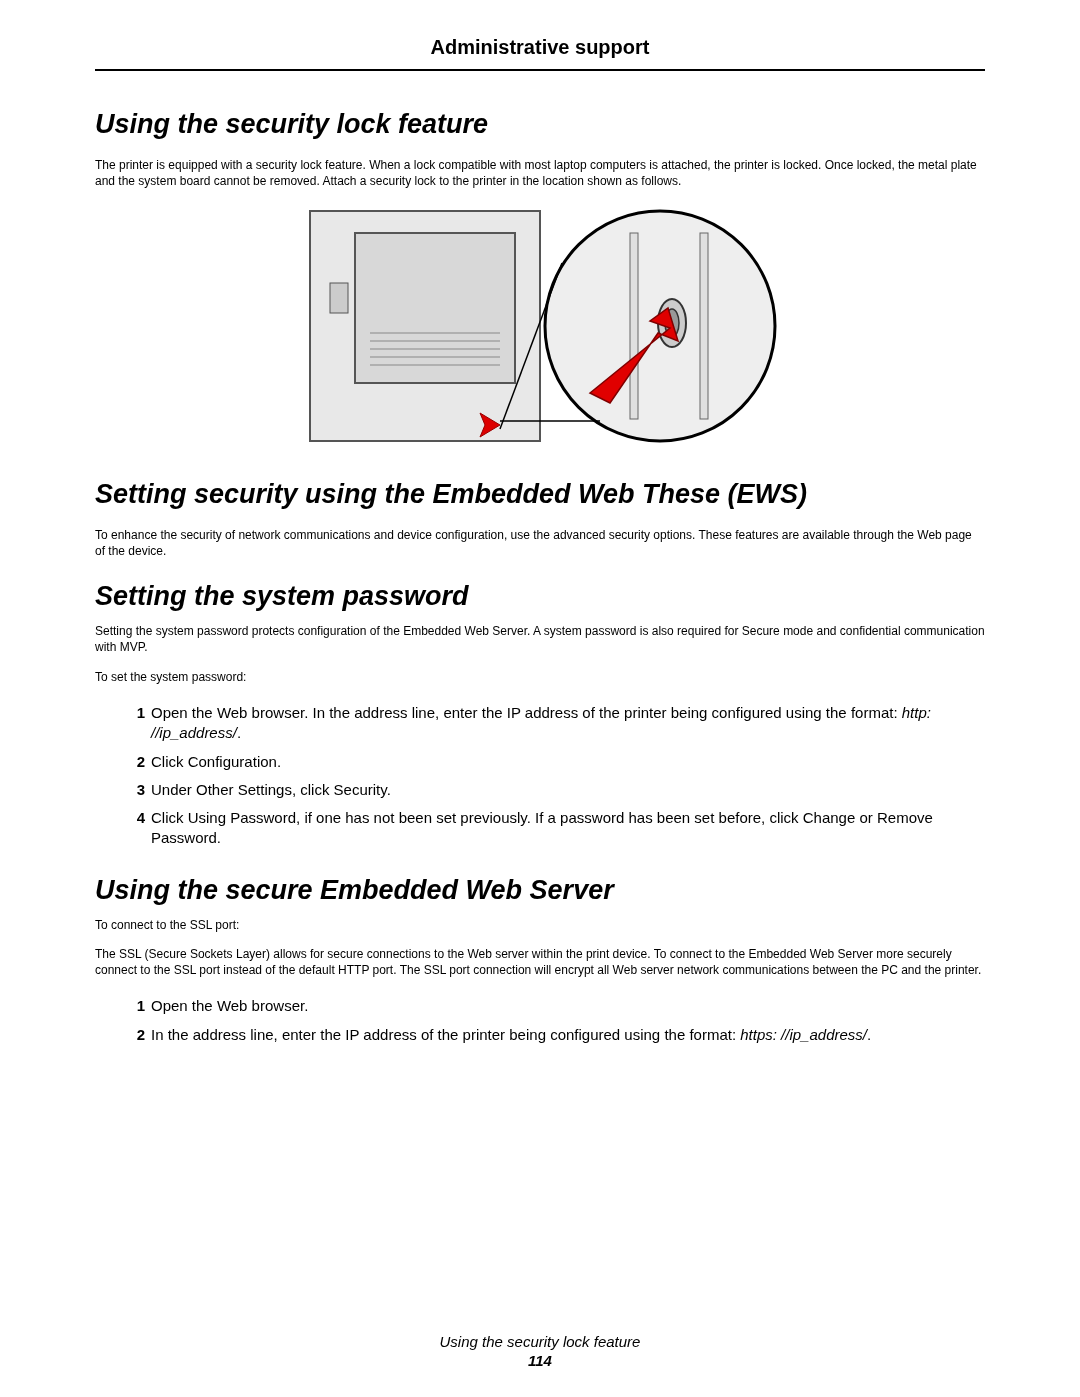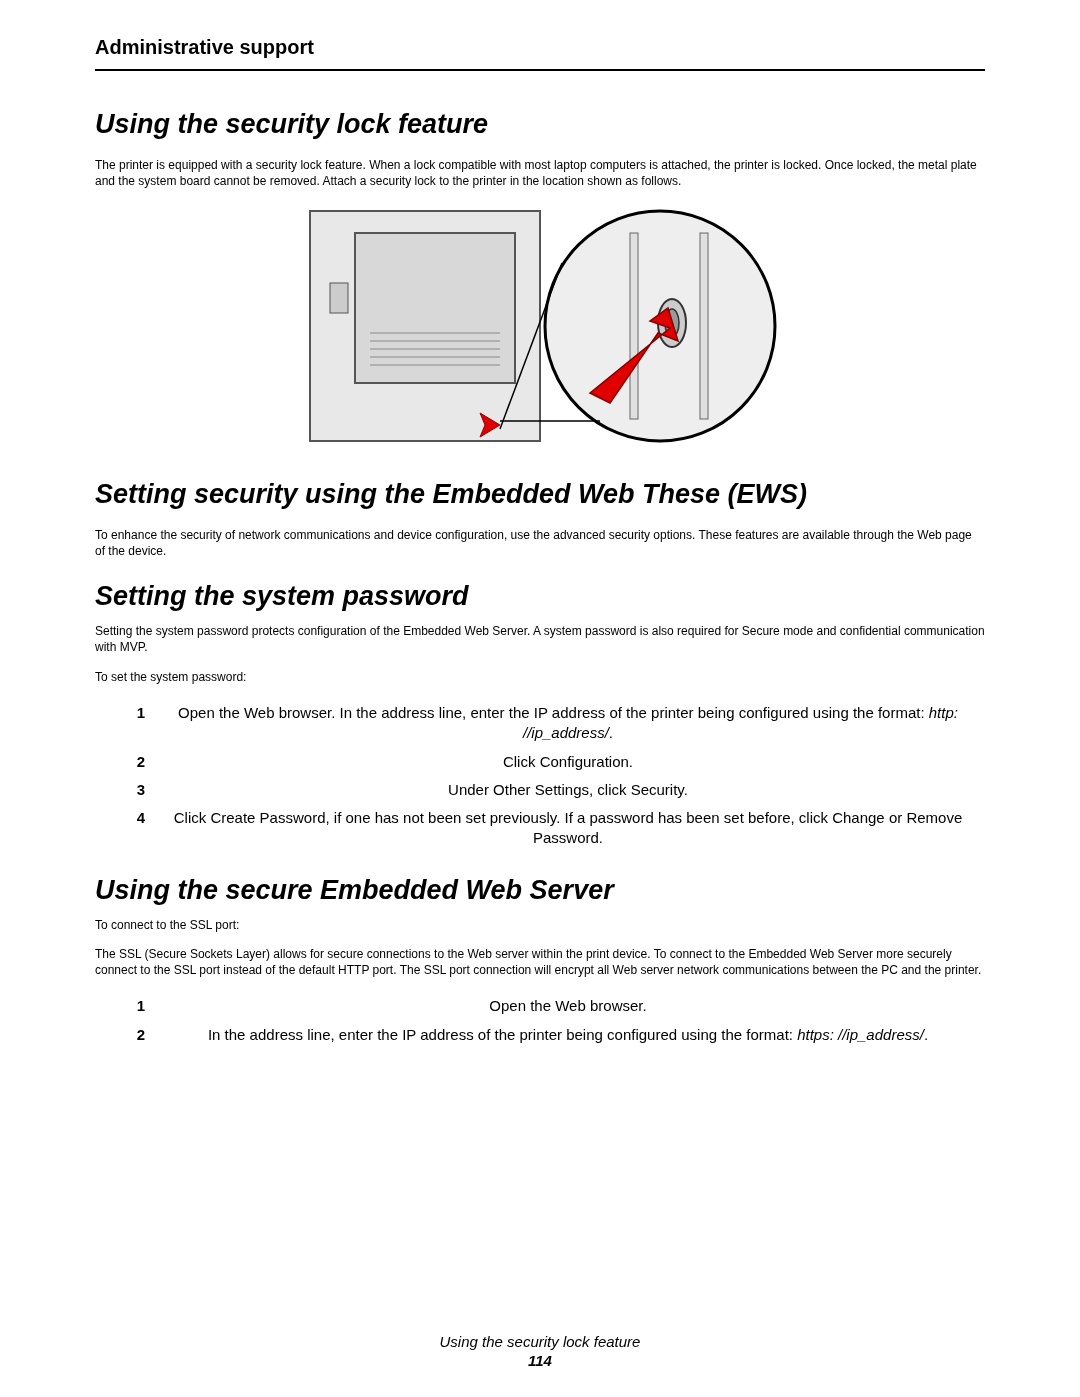--- a/index.html
+++ b/index.html
@@ -11,21 +11,21 @@
   }
   .page {
     width: 1080px;
     min-height: 1397px;
     margin: 0 auto;
     padding: 36px 95px 30px 95px;
     box-sizing: border-box;
     position: relative;
   }
   .header-title {
-    text-align: left;
+    text-align: center;
     font-weight: bold;
     font-size: 20px;
     padding-bottom: 10px;
     border-bottom: 2px solid #000;
     margin-bottom: 38px;
   }
   h1.section {
     font-style: italic;
     font-weight: bold;
     font-size: 27px;
@@ -44,21 +44,20 @@
   }
   .figure {
     text-align: center;
     margin: 10px 0 26px 0;
   }
   ol.steps {
     list-style: none;
     padding: 0;
     margin: 0 0 16px 0;
     counter-reset: step;
-    text-align: center;
   }
   ol.steps > li {
     counter-increment: step;
     font-size: 15px;
     line-height: 1.35;
     padding: 4px 0 4px 56px;
     position: relative;
   }
   ol.steps > li::before {
     content: counter(step);
@@ -132,21 +131,21 @@
     <li>
       <span>Open the Web browser. In the address line, enter the IP address of the printer being configured using the format: </span><span class="italic">http: //ip_address/</span><span>.</span>
     </li>
     <li>
       <span>Click </span><span class="bold">Configuration</span><span>.</span>
     </li>
     <li>
       <span>Under Other Settings, click </span><span class="bold">Security</span><span>.</span>
     </li>
     <li>
-      <span>Click </span><span class="bold">Create Password</span><span>, if one has not been set previously. If a password has been set before, click </span><span class="bold">Change or Remove Password</span><span>.</span>
+      <span>Click </span><span class="bold">Using Password</span><span>, if one has not been set previously. If a password has been set before, click </span><span class="bold">Change or Remove Password</span><span>.</span>
     </li>
   </ol>
 
   <h2 class="subsection">Using the secure Embedded Web Server</h2>
   <p class="body">To connect to the SSL port:</p>
   <p class="body">The SSL (Secure Sockets Layer) allows for secure connections to the Web server within the print device. To connect to the Embedded Web Server more securely connect to the SSL port instead of the default HTTP port. The SSL port connection will encrypt all Web server network communications between the PC and the printer.</p>
   <ol class="steps">
     <li>
       <span>Open the Web browser.</span>
     </li>

